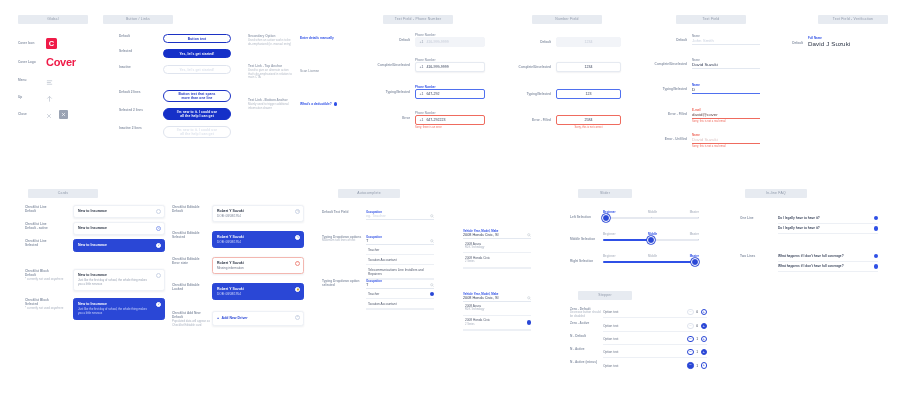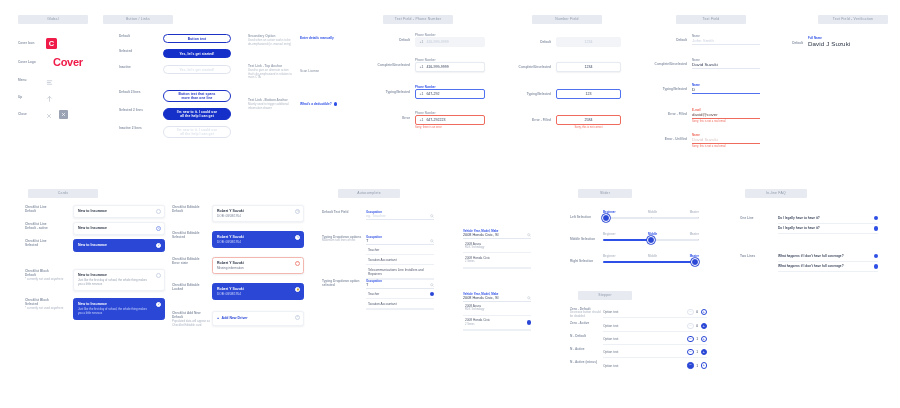--- a/index.html
+++ b/index.html
@@ -147,21 +147,21 @@
 <div class="sheet">
 
   <div class="sec" style="left:18px;top:15px;width:70px;">
     <div class="sec-hdr">Global</div>
   </div>
   <div class="sec" style="left:18px;top:34px;">
     <div class="row" style="height:18px;">
       <div class="lbl" style="width:28px">Cover Icon</div>
       <div class="cover-icon">C</div>
     </div>
-    <div class="row" style="height:20px;gap:7px;">
+    <div class="row" style="height:20px;">
       <div class="lbl" style="width:28px">Cover Logo</div>
       <div class="cover-logo">Cover</div>
     </div>
     <div class="row" style="height:17px;">
       <div class="lbl" style="width:28px">Menu</div>
       <span class="ico-gray">
         <svg width="7" height="7" viewBox="0 0 16 16" fill="none" stroke="#b9c0cc" stroke-width="1.6">
           <line x1="2" y1="4" x2="14" y2="4"></line>
             <line x1="2" y1="8" x2="11" y2="8"></line>
             <line x1="2" y1="12" x2="14" y2="12"></line>

